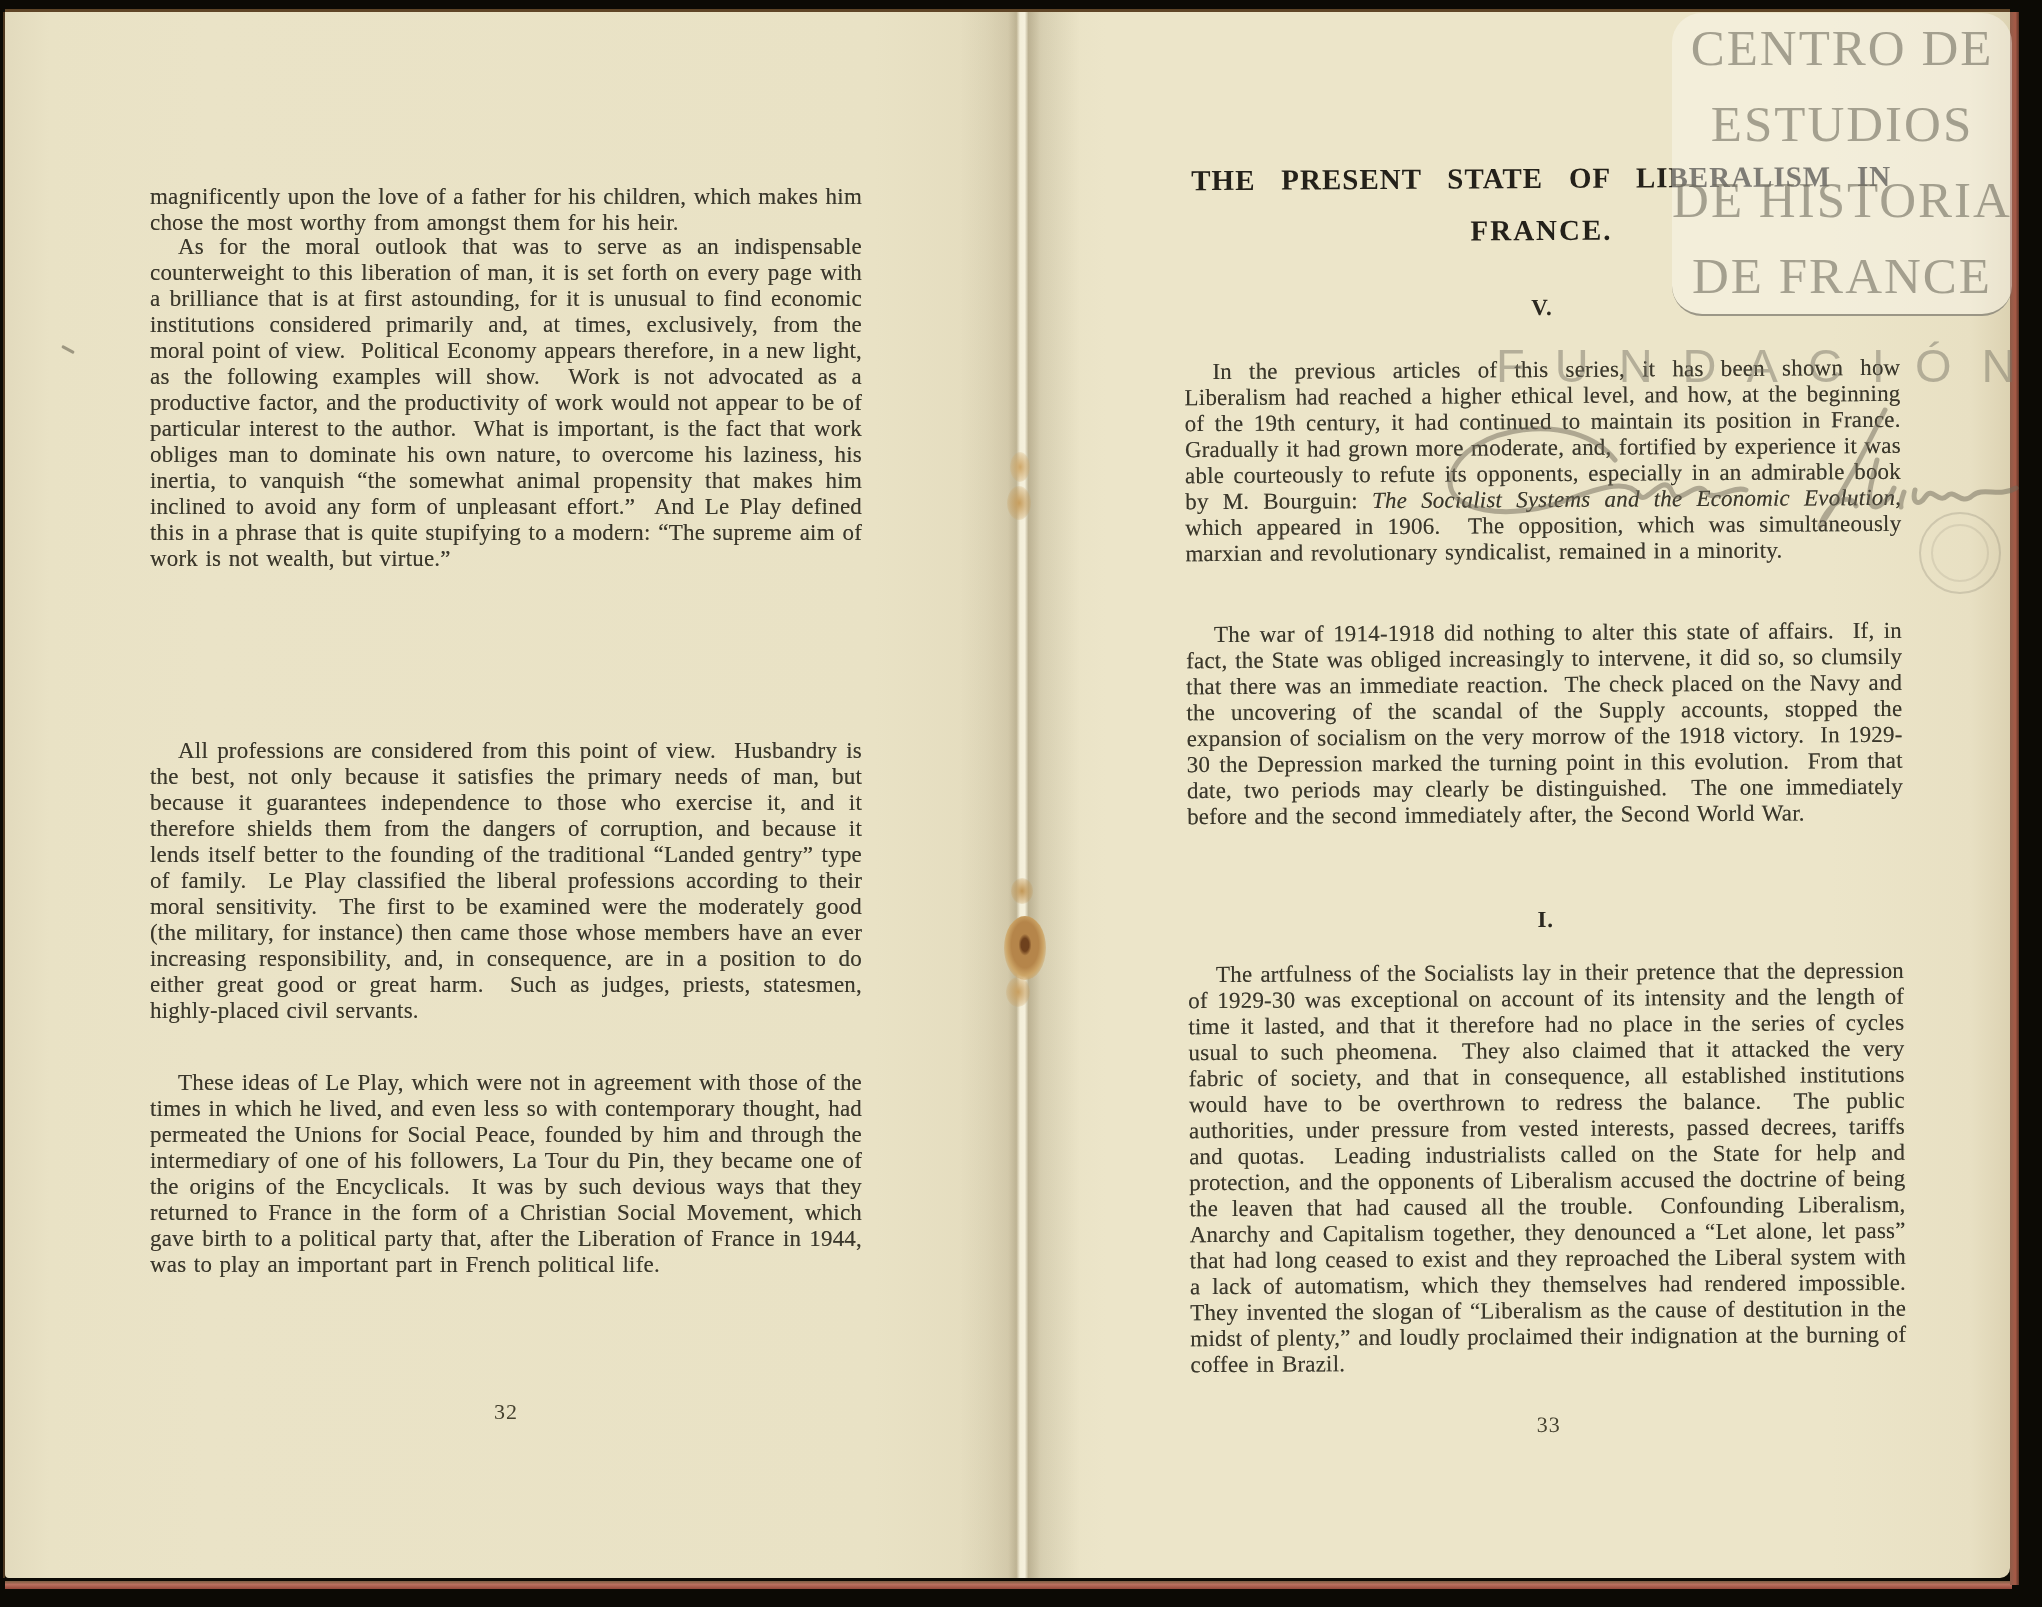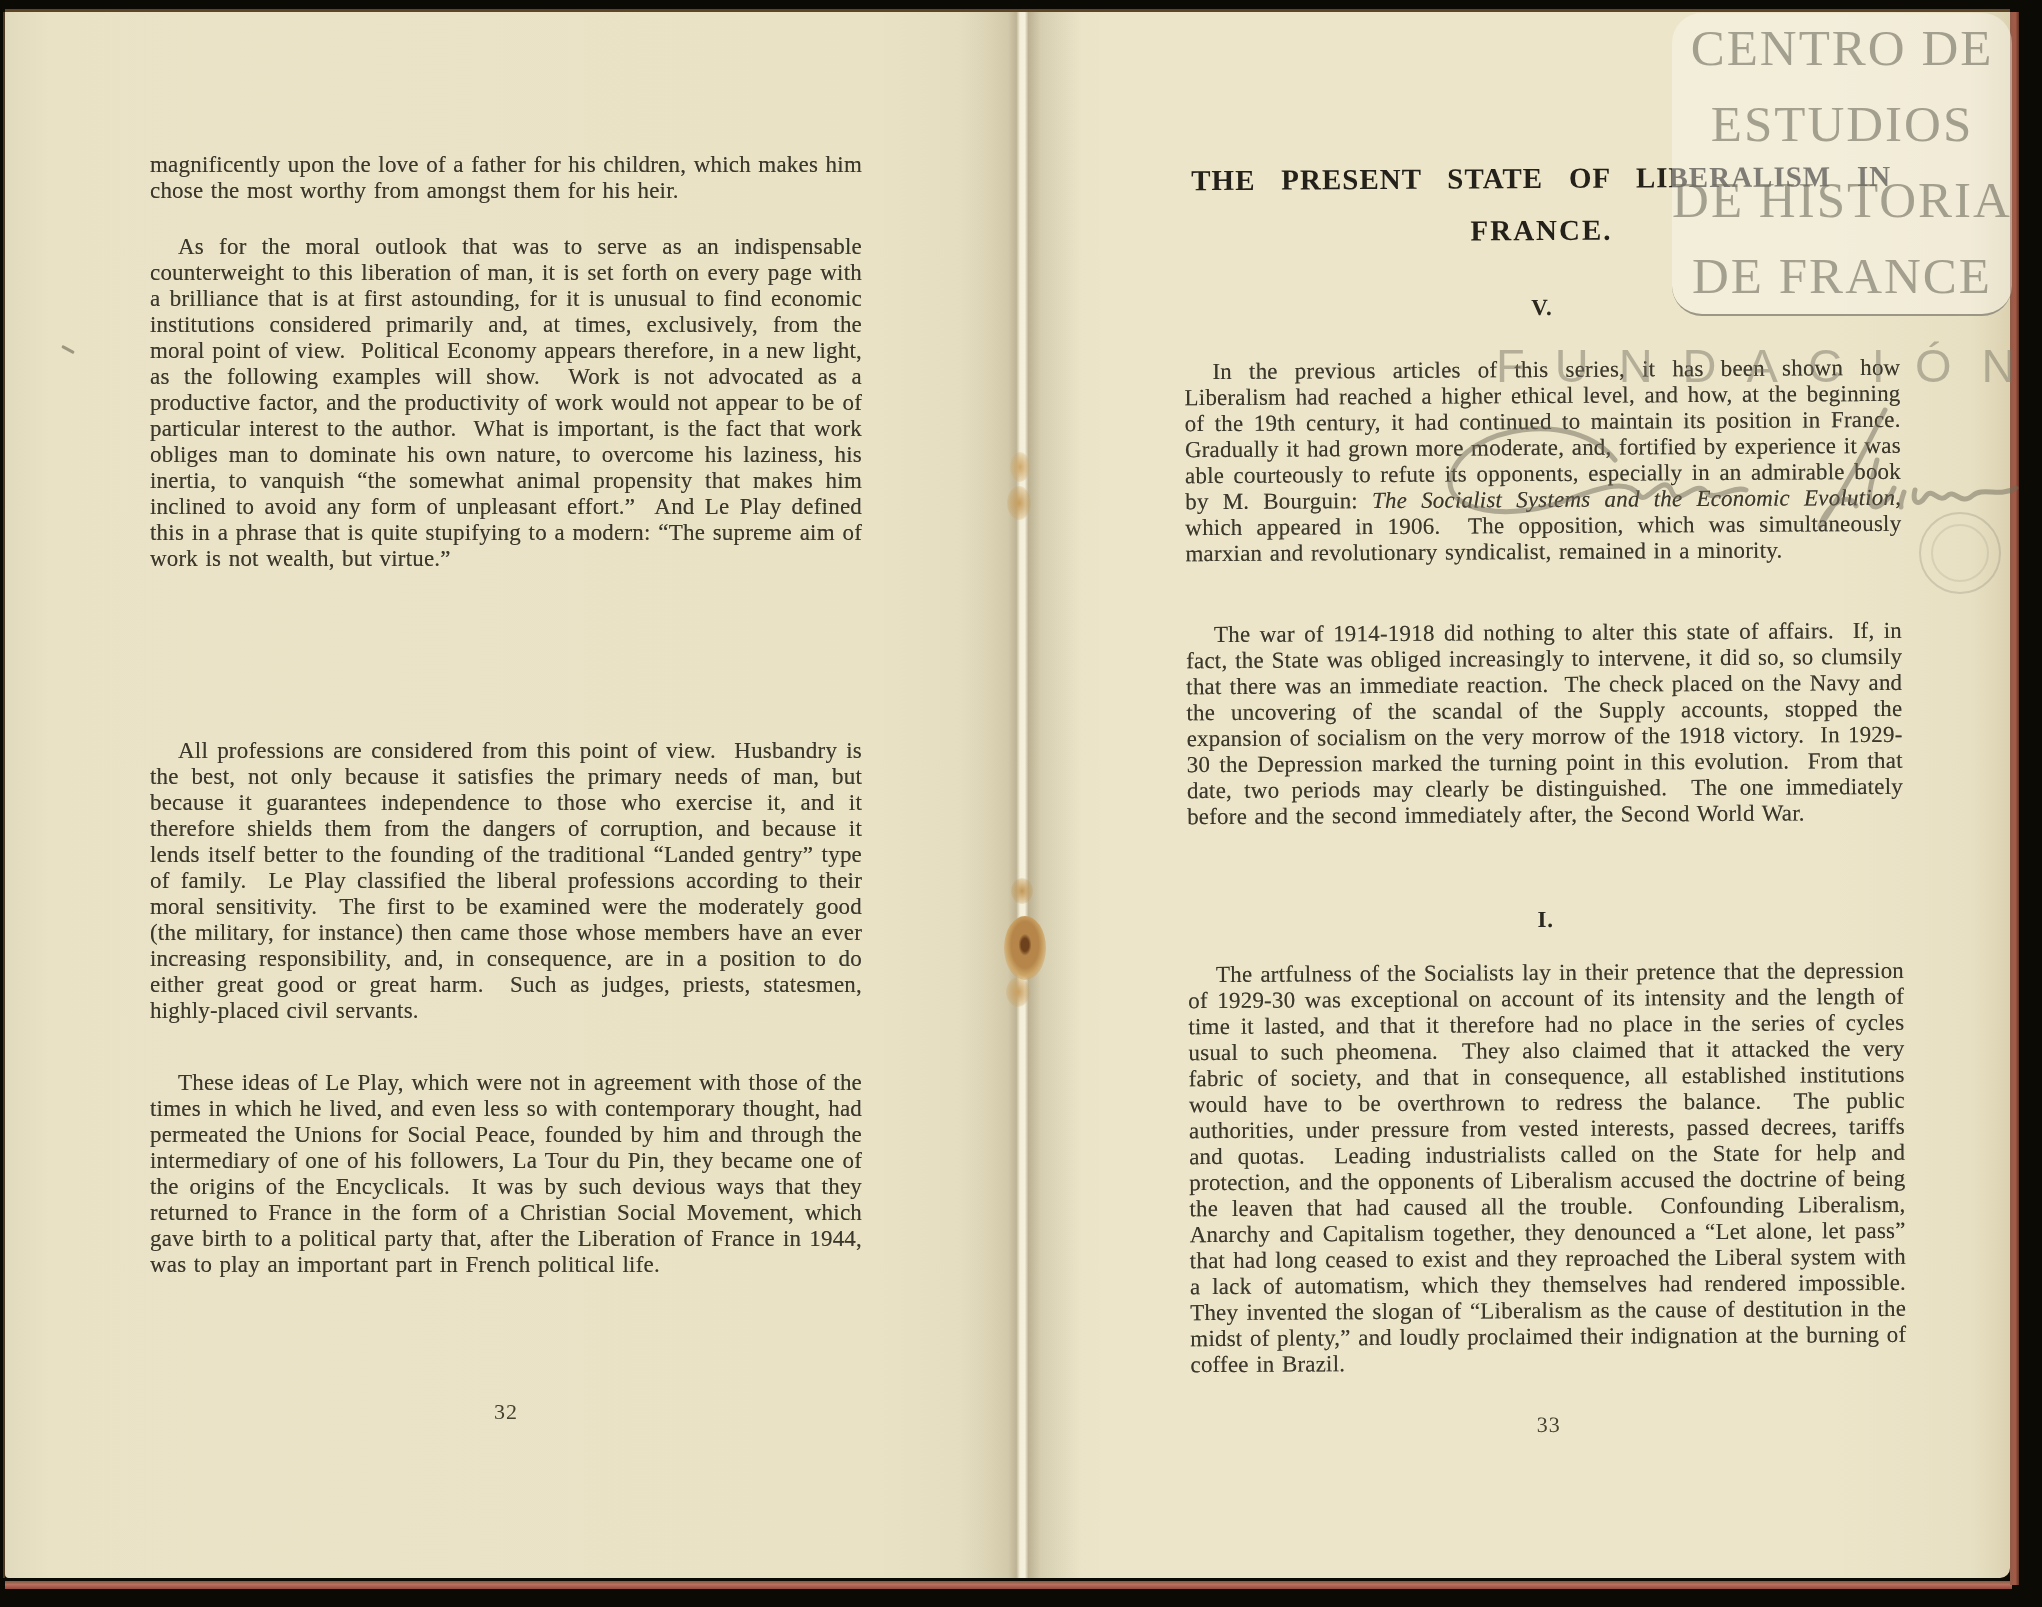--- a/index.html
+++ b/index.html
@@ -40,21 +40,21 @@
   .strip-right{position:absolute;left:2010px;top:12px;width:9px;height:1573px;
      background:linear-gradient(90deg,#8f5c49,#a65a47 60%,#5e3325);}
   
   .pl-text{position:absolute;left:145px;top:0;width:712px;height:100%;}
   .rp-text{position:absolute;left:1181px;top:0;width:716px;height:100%;
            transform:rotate(-0.35deg);transform-origin:50% 40%;}
   .para{position:absolute;left:0;width:100%;margin:0;
         font-size:23px;line-height:26px;color:#3a372b;text-align:justify;
         letter-spacing:.2px;word-spacing:1.5px;white-space:pre-wrap;
         text-shadow:0 0 .5px rgba(58,55,43,.55);text-indent:28px;}
-  .para.no-indent{text-indent:0;}
+  .para.no-indent{text-indent:0;margin-top:32px;}
   .pagenum{position:absolute;left:0;width:100%;text-align:center;
         font-size:22px;color:#45412f;letter-spacing:1px;}
   .title-l1{position:absolute;left:8px;top:146px;width:700px;margin:0;
         font-size:29px;font-weight:bold;color:#24211a;letter-spacing:1px;
         text-align:justify;text-align-last:justify;line-height:40px;}
   .title-l2{position:absolute;left:0;top:202px;width:100%;margin:0;
         font-size:29px;font-weight:bold;color:#24211a;letter-spacing:2px;text-align:center;}
   .sec{position:absolute;left:0;width:100%;text-align:center;
         font-size:23px;font-weight:bold;color:#2b2820;letter-spacing:1px;}
   

